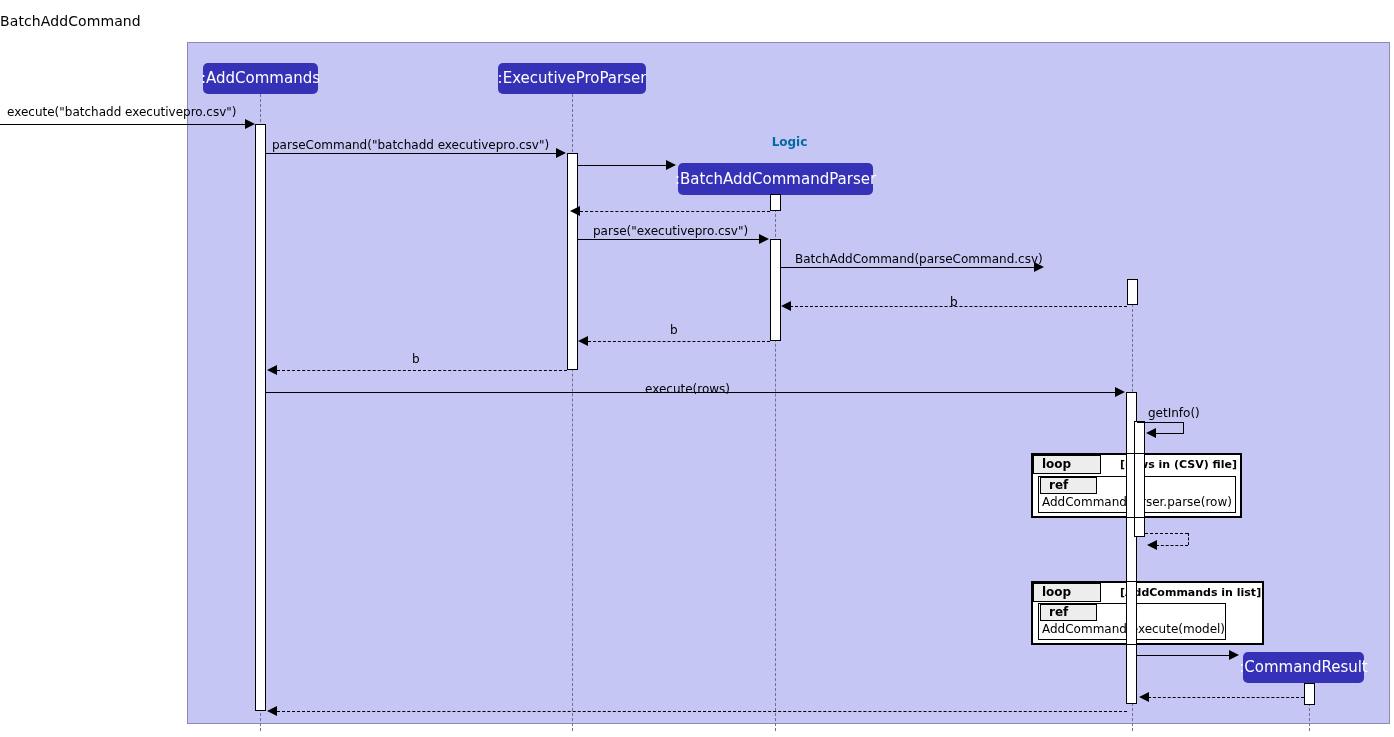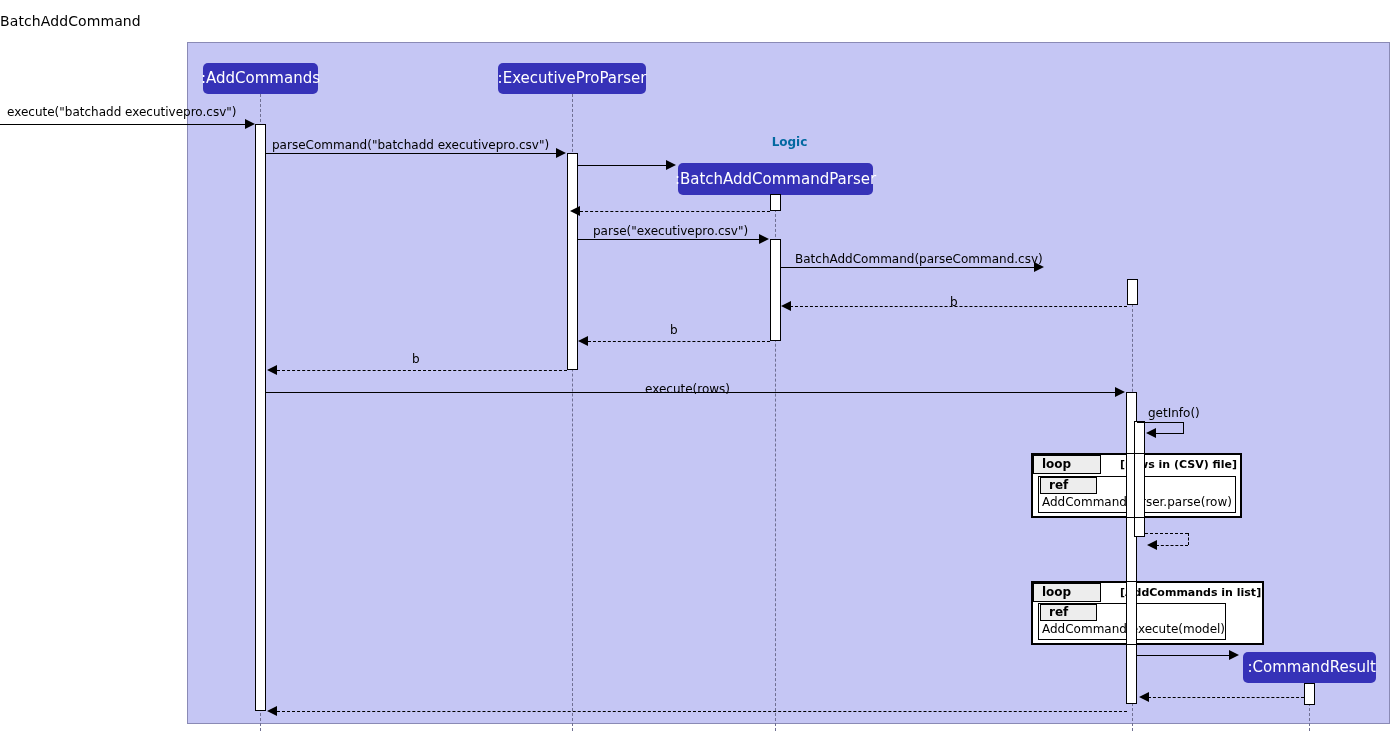--- a/index.html
+++ b/index.html
@@ -77,21 +77,21 @@
 
   <div class="plabel" style="left:203px;top:63px;width:115px;height:31px;">
     <span>:AddCommands</span>
   </div>
   <div class="plabel" style="left:498px;top:63px;width:148px;height:31px;">
     <span>:ExecutiveProParser</span>
   </div>
   <div class="plabel" style="left:678px;top:163px;width:195px;height:32px;">
     <span>:BatchAddCommandParser</span>
   </div>
-  <div class="plabel" style="left:1243px;top:652px;width:133px;height:31px;justify-content:flex-end;">
+  <div class="plabel" style="left:1243px;top:652px;width:121px;height:31px;">
     <span>:CommandResult</span>
   </div>
 
   <div class="act" style="left:255px;top:124px;width:11px;height:587px;"></div>
   <div class="act" style="left:567px;top:153px;width:11px;height:217px;"></div>
   <div class="act" style="left:770px;top:194px;width:11px;height:17px;"></div>
   <div class="act" style="left:770px;top:239px;width:11px;height:102px;"></div>
   <div class="act" style="left:1127px;top:279px;width:11px;height:26px;"></div>
   <div class="act" style="left:1126px;top:392px;width:11px;height:312px;"></div>
   <div class="act" style="left:1134px;top:421px;width:11px;height:116px;"></div>

